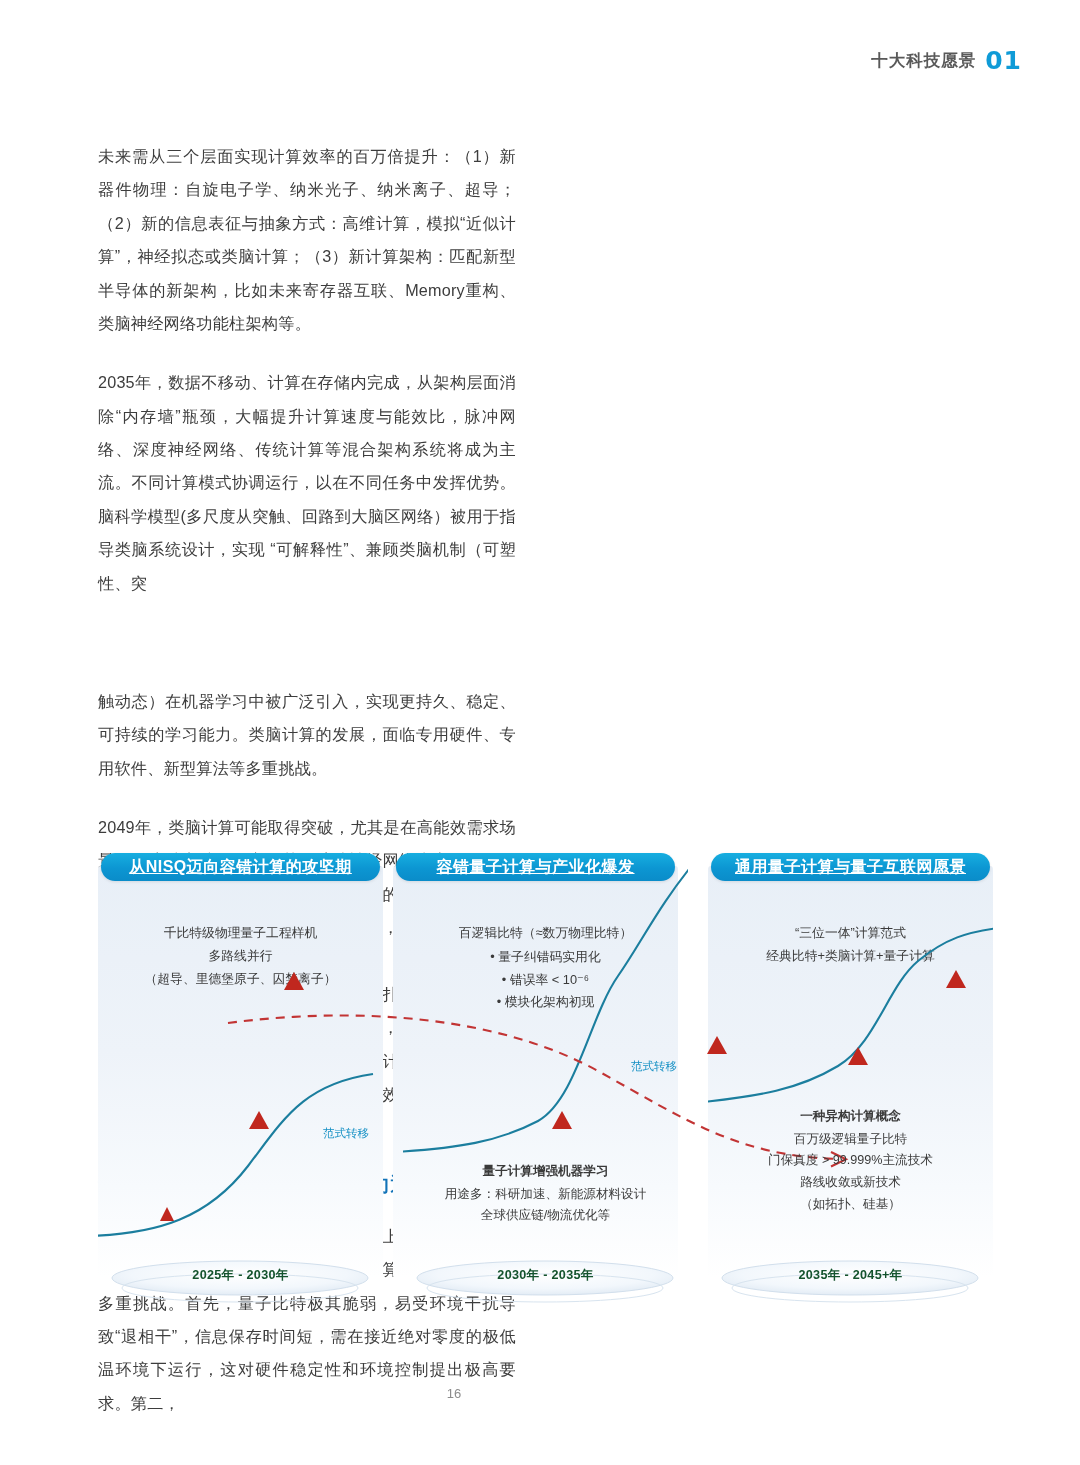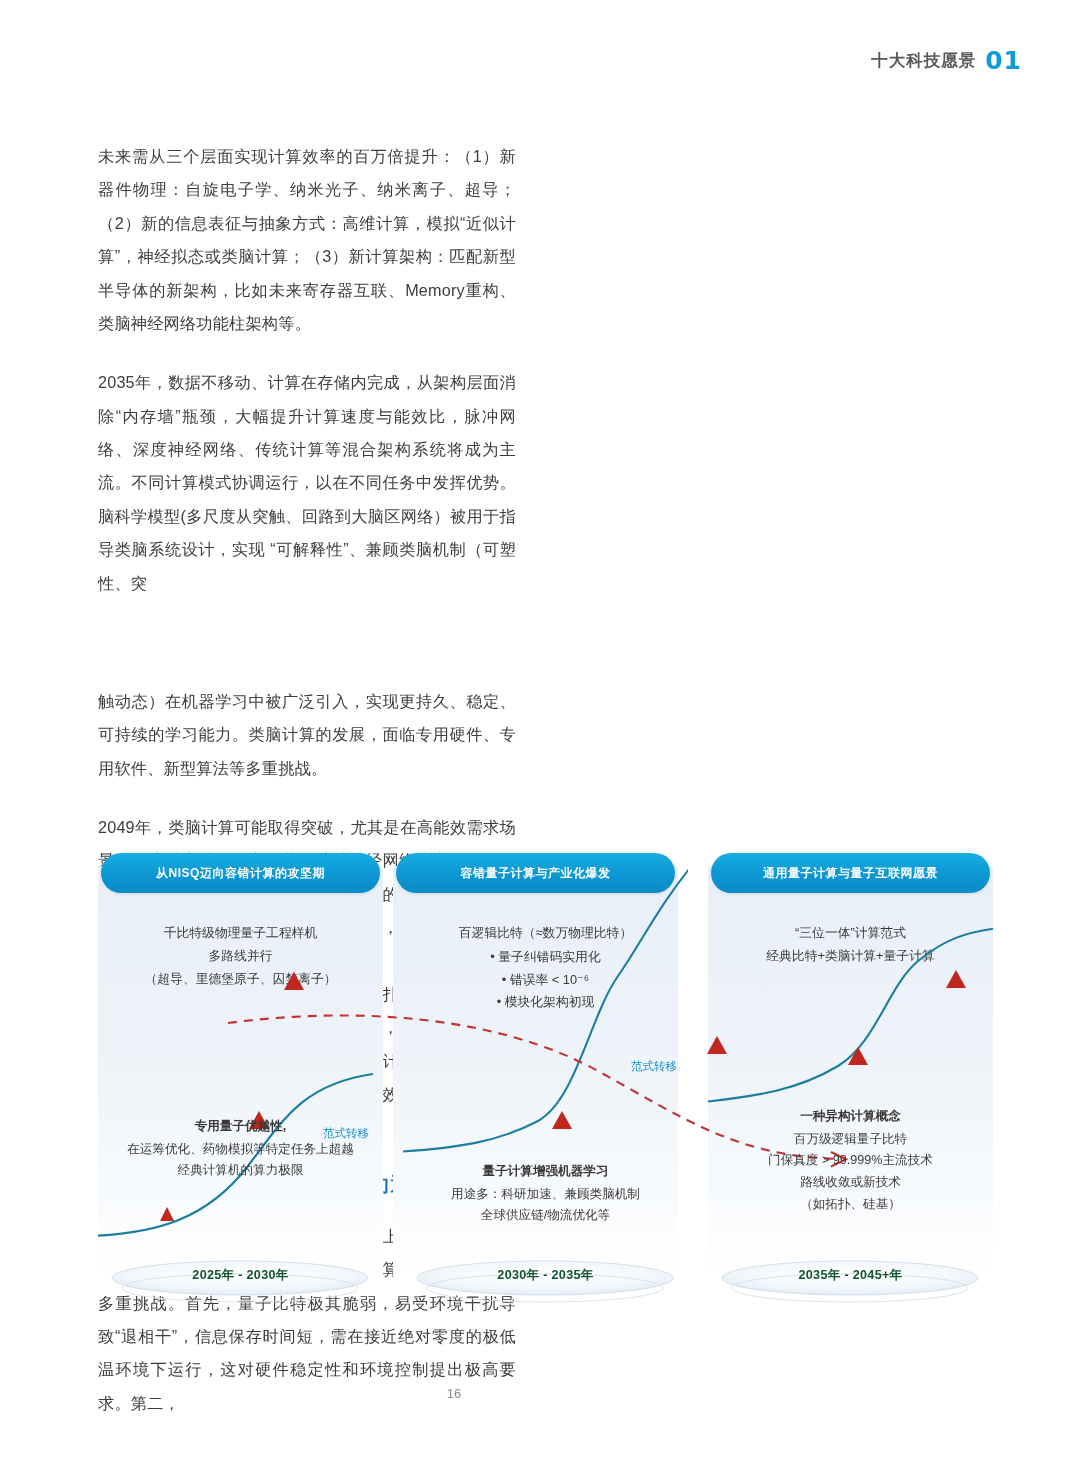--- a/index.html
+++ b/index.html
@@ -49,26 +49,27 @@
   }
   .panel{
     position:absolute;top:0;width:285px;height:412px;
     background:linear-gradient(180deg,#e8eff7 0%,#eef3f9 45%,#f7fafd 78%,#ffffff 100%);
     border-radius:3px;
   }
   .panel.p1{left:0;}
   .panel.p2{left:295px;text-align:right;}
   .panel.p3{left:610px;}
   .panel-title{
-    position:absolute;top:-13px;left:3px;width:279px;height:40px;
+    position:absolute;top:-13px;left:3px;width:279px;height:28px;
     border-radius:20px;
     background:linear-gradient(180deg,#17aee0 0%,#0c96d2 55%,#0a8cc9 100%);
-    color:#ffffff;font-size:12px;font-weight:700;letter-spacing:.5px;
+    color:#ffffff;font-size:16px;font-weight:700;letter-spacing:.5px;
     display:flex;align-items:center;justify-content:center;
     box-shadow:0 1px 3px rgba(0,0,0,.10);
+    text-decoration:underline;
   }
   .ptop{
     position:absolute;top:56px;left:8px;width:269px;
     text-align:center;font-size:12.8px;line-height:1.78;color:#3a3a3a;
   }
   .pbul{margin-top:1px;}
   .svg-layer{position:absolute;left:0;top:0;width:896px;height:440px;}
   .pbot{
     position:absolute;width:269px;text-align:center;
     font-size:12.6px;line-height:1.72;color:#3a3a3a;
@@ -201,29 +202,24 @@
     <g>
       <ellipse cx="142" cy="412" rx="128" ry="17" fill="url(#ellg)" stroke="#d2dfec" stroke-width="1"></ellipse>
       <ellipse cx="142" cy="422" rx="118" ry="14" fill="none" stroke="#d8e4ef" stroke-width="1"></ellipse>
       <ellipse cx="447" cy="412" rx="128" ry="17" fill="url(#ellg)" stroke="#d2dfec" stroke-width="1"></ellipse>
       <ellipse cx="447" cy="422" rx="118" ry="14" fill="none" stroke="#d8e4ef" stroke-width="1"></ellipse>
       <ellipse cx="752" cy="412" rx="128" ry="17" fill="url(#ellg)" stroke="#d2dfec" stroke-width="1"></ellipse>
       <ellipse cx="752" cy="422" rx="118" ry="14" fill="none" stroke="#d8e4ef" stroke-width="1"></ellipse>
     </g>
   </svg>
 
-  <div class="pbot p1bot">
-    <span class="hd">专用量子优越性,</span>
-    <div>在运筹优化、药物模拟等特定任务上超越</div>
-    <div>经典计算机的算力极限</div>
-  </div>
 
   <div class="pbot p2bot">
     <span class="hd">量子计算增强机器学习</span>
-    <div>用途多：科研加速、兼顾类脑机制</div>
+    <div>用途多：科研加速、新能源材料设计</div>
     <div>全球供应链/物流优化等</div>
   </div>
 
   <div class="pbot p3bot">
     <span class="hd">一种异构计算概念</span>
     <div>百万级逻辑量子比特</div>
     <div>门保真度 &gt; 99.999%主流技术</div>
     <div>路线收敛或新技术</div>
     <div>（如拓扑、硅基）</div>
   </div>

